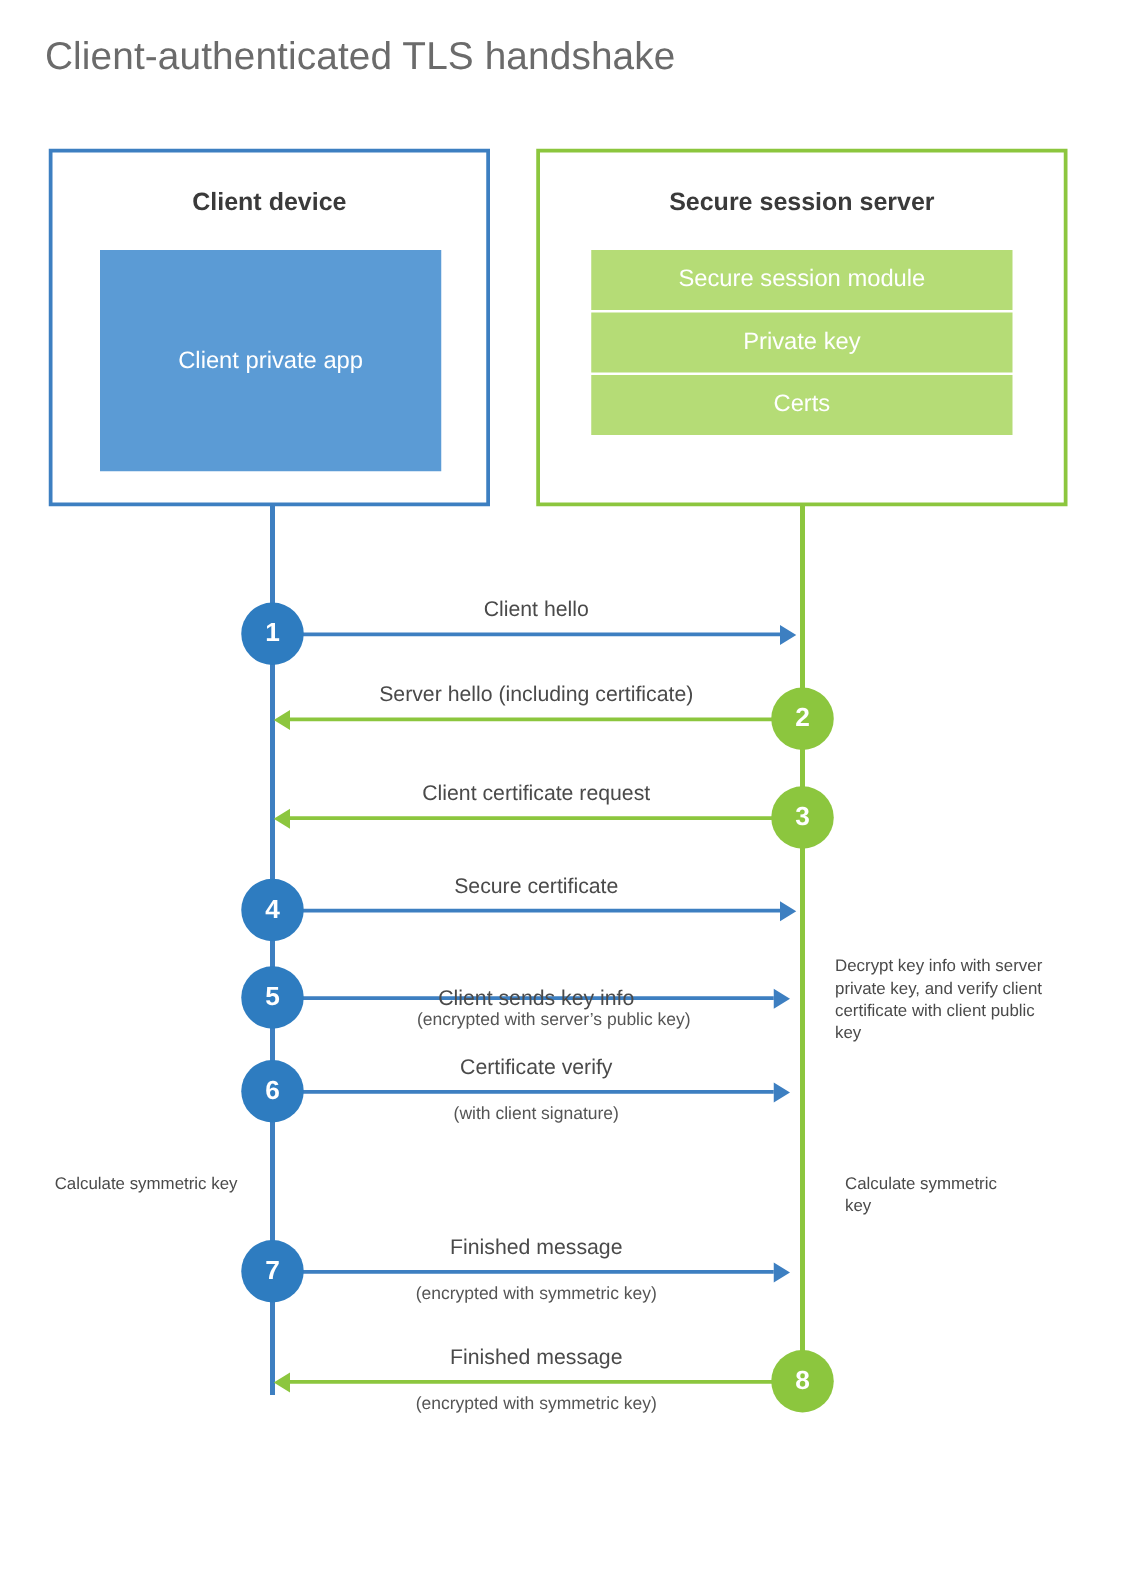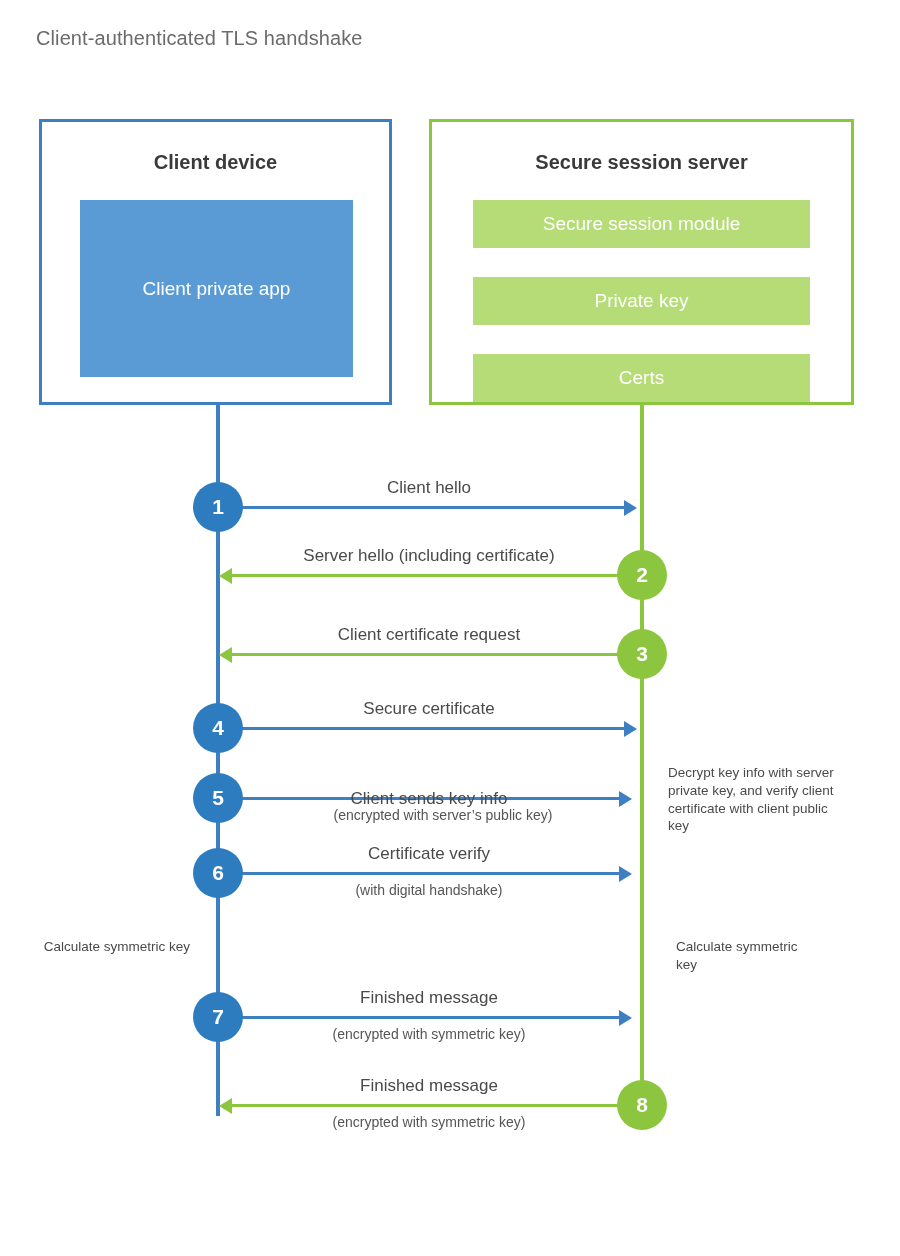--- a/index.html
+++ b/index.html
@@ -18,21 +18,21 @@
     height: 1256px;
     background: #ffffff;
     overflow: hidden;
   }
 
   
   .page-title {
     position: absolute;
     left: 36px;
     top: 27px;
-    font-size: 20px;
+    font-size: 31px;
     font-weight: 400;
     color: #6b6b6b;
     letter-spacing: 0.1px;
     white-space: nowrap;
   }
 
   
   .party-box {
     position: absolute;
     background: #ffffff;
@@ -90,21 +90,21 @@
     width: 337px;
   }
   .server-bar {
     height: 48px;
     background: #b5dc76;
     color: #ffffff;
     font-size: 19px;
     display: flex;
     align-items: center;
     justify-content: center;
-    margin-bottom: 29px;
+    margin-bottom: 2px;
   }
   .server-bar:last-child { margin-bottom: 0; }
 
   
   .lifeline {
     position: absolute;
     width: 4px;
   }
   .lifeline.client-line {
     left: 216px;
@@ -244,21 +244,21 @@
     <div class="head right blue" style="left:619px;"></div>
     <div class="msg-label main" style="left:429px;margin-top:20px;">Client sends key info</div>
     <div class="msg-label sub" style="left:429px;padding-left:28px;">(encrypted with server’s public key)</div>
   </div>
   <div class="step blue" style="left:193px; top:773px;">5</div>
 
   <div class="msg" style="left:0; top:873px;">
     <div class="shaft blue" style="left:218px; width:401px;"></div>
     <div class="head right blue" style="left:619px;"></div>
     <div class="msg-label main" style="left:429px;">Certificate verify</div>
-    <div class="msg-label sub" style="left:429px;">(with digital handshake)</div>
+    <div class="msg-label sub" style="left:429px;">(with client signature)</div>
   </div>
   <div class="step blue" style="left:193px; top:848px;">6</div>
 
   <div class="msg" style="left:0; top:1017px;">
     <div class="shaft blue" style="left:218px; width:401px;"></div>
     <div class="head right blue" style="left:619px;"></div>
     <div class="msg-label main" style="left:429px;">Finished message</div>
     <div class="msg-label sub" style="left:429px;">(encrypted with symmetric key)</div>
   </div>
   <div class="step blue" style="left:193px; top:992px;">7</div>

